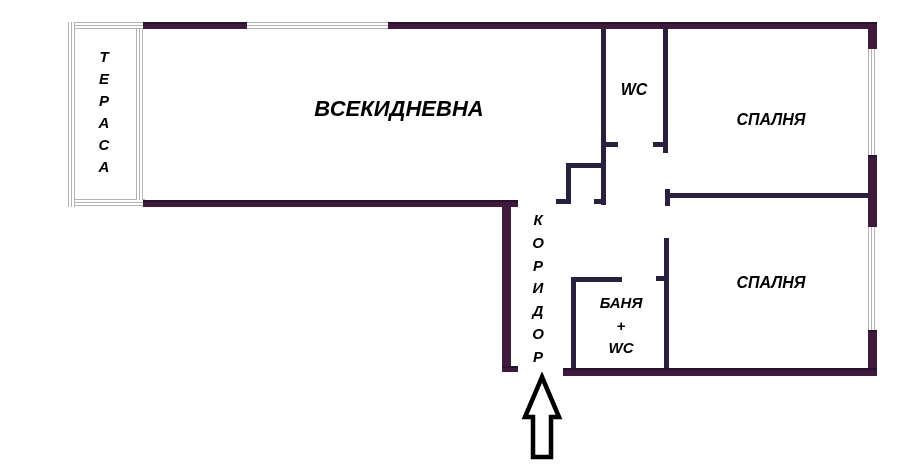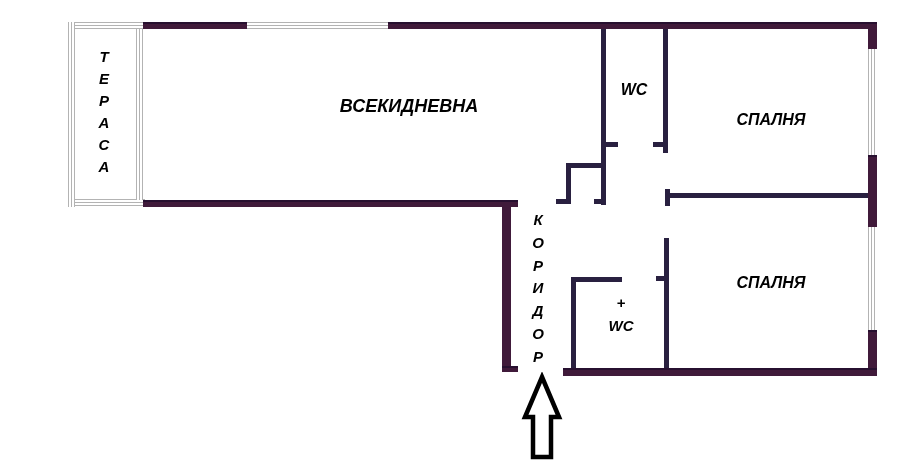--- a/index.html
+++ b/index.html
@@ -65,39 +65,40 @@
 
   <div class="lbl vstack" style="left:92px;top:46px;width:24px;font-size:15px;line-height:22px">
       <span>Т</span>
       <span>Е</span>
       <span>Р</span>
       <span>А</span>
       <span>С</span>
       <span>А</span>
     </div>
 
-  <div class="lbl" style="left:314px;top:96px;width:190px;font-size:18px">ВСЕКИДНЕВНА</div>
+  <div class="lbl" style="left:304px;top:96px;width:190px;font-size:22px">ВСЕКИДНЕВНА</div>
 
   <div class="lbl" style="left:604px;top:81px;width:60px;font-size:16px">WC</div>
 
   <div class="lbl" style="left:701px;top:111px;width:140px;font-size:16px">СПАЛНЯ</div>
 
   <div class="lbl vstack" style="left:527px;top:209px;width:22px;font-size:15px;line-height:22.8px">
       <span>К</span>
       <span>О</span>
       <span>Р</span>
       <span>И</span>
       <span>Д</span>
       <span>О</span>
       <span>Р</span>
     </div>
 
   <div class="lbl" style="left:701px;top:274px;width:140px;font-size:16px">СПАЛНЯ</div>
 
   <div class="lbl" style="left:581px;top:292px;width:80px;font-size:15px;line-height:22.5px">
+    <div>БАНЯ</div>
     <div>+</div>
     <div>WC</div>
   </div>
 
   <svg style="position:absolute;left:516px;top:372px" width="52" height="90" viewBox="0 0 52 90">
     <polygon points="26,5 43,45 35,45 35,85 17,85 17,45 9,45" fill="#ffffff" stroke="var(--arrow-outline)" stroke-width="4.5" stroke-linejoin="miter"></polygon>
   </svg>
 
 </div>
 

